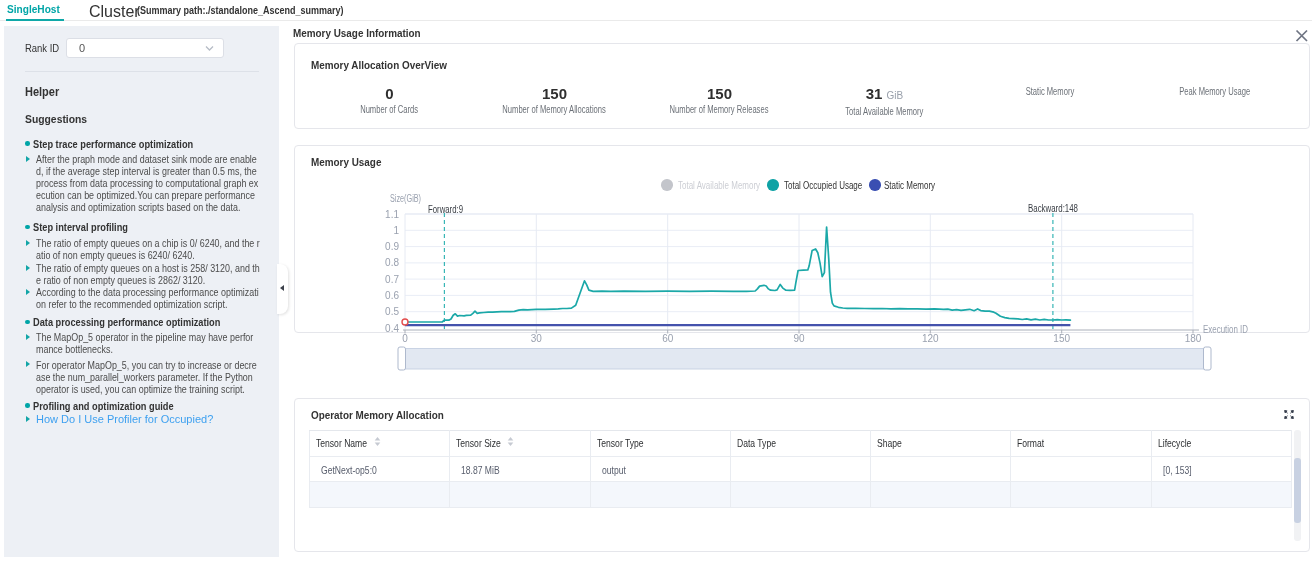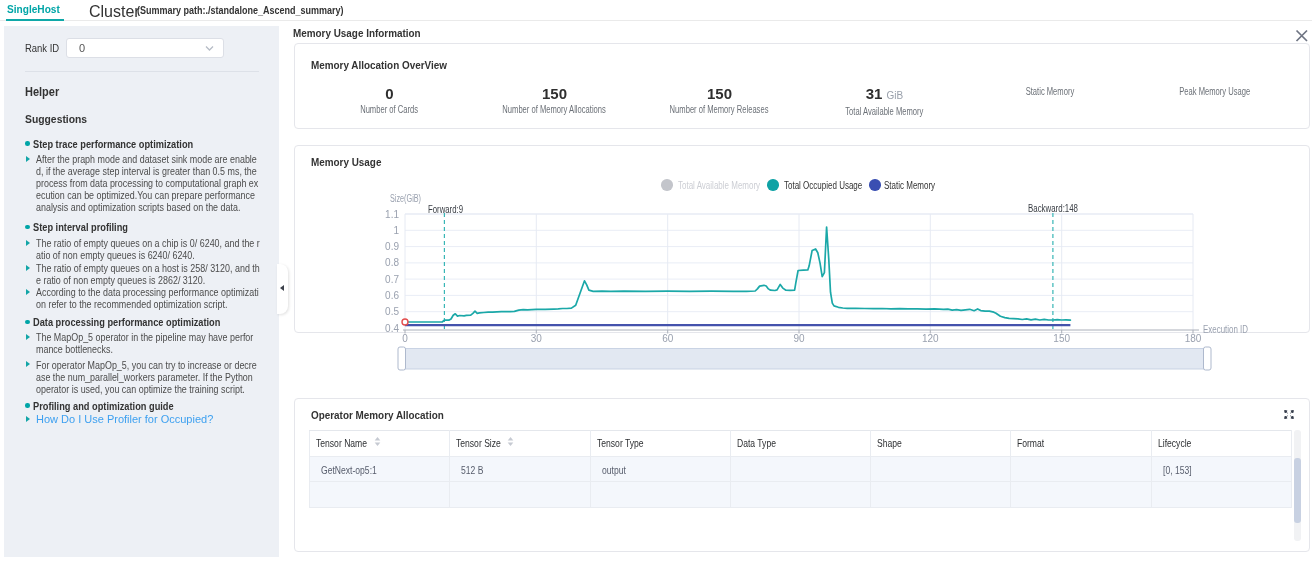--- a/index.html
+++ b/index.html
@@ -235,23 +235,23 @@
           <th><span class="sx">Tensor Size</span><svg class="sort" width="7" height="9">
               <path d="M3.5,0 L6.3,3.5 L0.7,3.5 Z" fill="#c6cad2"></path>
               <path d="M3.5,9 L6.3,5.5 L0.7,5.5 Z" fill="#c6cad2"></path>
             </svg></th>
           <th><span class="sx">Tensor Type</span></th>
           <th><span class="sx">Data Type</span></th>
           <th><span class="sx">Shape</span></th>
           <th><span class="sx">Format</span></th>
           <th><span class="sx">Lifecycle</span></th>
         </tr>
-<tr class="alt">
-          <td><span class="sx">GetNext-op5:1</span></td>
-          <td><span class="sx">512 B</span></td>
+<tr>
+          <td><span class="sx">GetNext-op5:0</span></td>
+          <td><span class="sx">18.87 MiB</span></td>
           <td><span class="sx">output</span></td>
           <td></td>
           <td></td>
           <td></td>
           <td><span class="sx">[0, 153]</span></td>
         </tr>
 <tr class="alt">
           <td></td>
           <td></td>
           <td></td>

